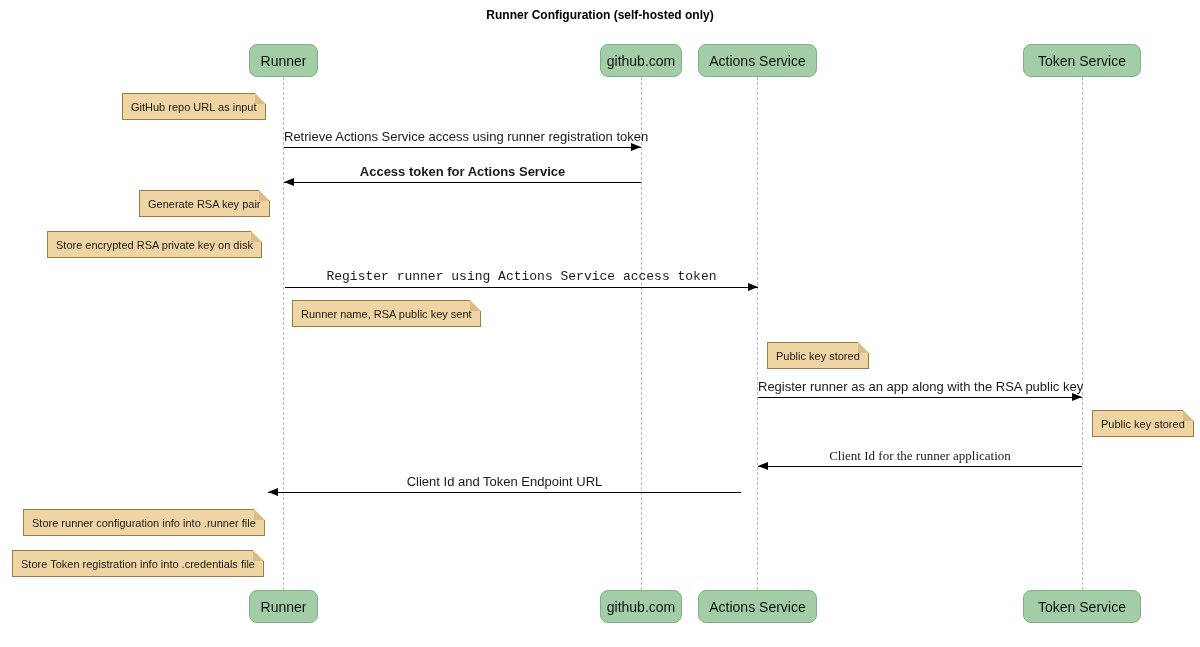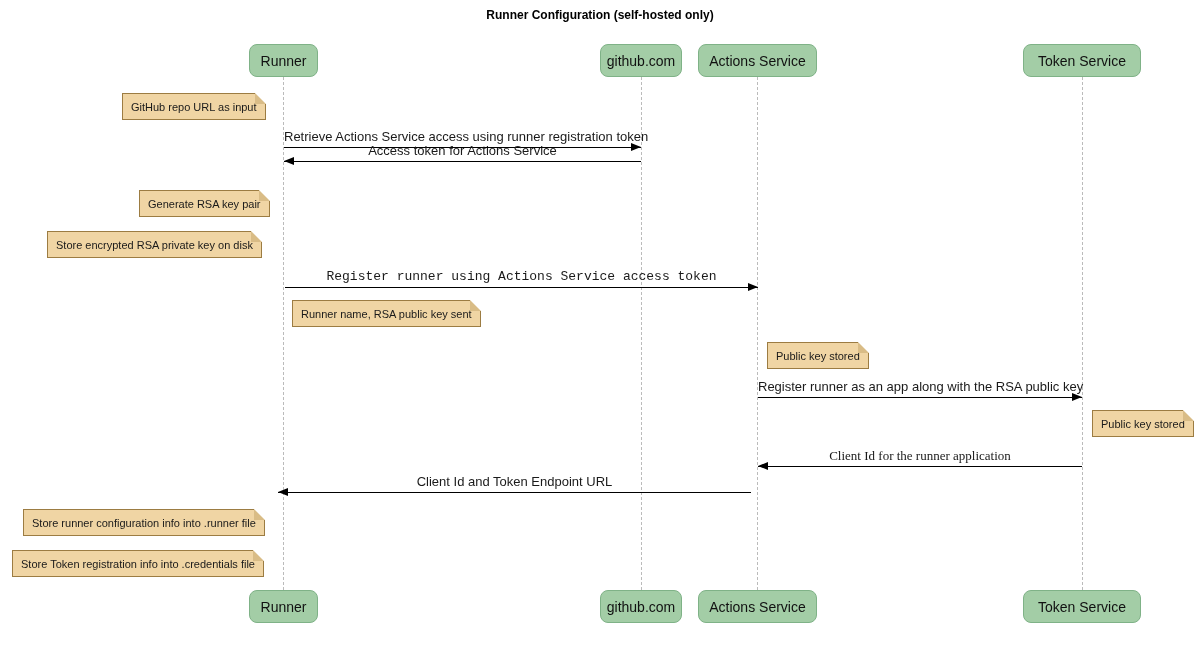--- a/index.html
+++ b/index.html
@@ -75,38 +75,38 @@
   <div class="note" style="left:767px;top:342px;">Public key stored</div>
   <div class="note" style="left:1092px;top:410px;">Public key stored</div>
   <div class="note" style="left:23px;top:509px;">Store runner configuration info into .runner file</div>
   <div class="note" style="left:12px;top:550px;">Store Token registration info into .credentials file</div>
 
   <div class="msg" style="left:284px;top:130px;width:357px;">
     <div class="msg-label">Retrieve Actions Service access using runner registration token</div>
     <div class="msg-line head-right"></div>
   </div>
 
-  <div class="msg" style="left:284px;top:144px;width:357px;">
+  <div class="msg" style="left:284px;top:165px;width:357px;font-weight:bold;">
     <div class="msg-label">Access token for Actions Service</div>
     <div class="msg-line head-left"></div>
   </div>
 
   <div class="msg" style="left:285px;top:270px;width:473px;font-family:Liberation Mono, monospace;">
     <div class="msg-label">Register runner using Actions Service access token</div>
     <div class="msg-line head-right"></div>
   </div>
 
   <div class="msg" style="left:758px;top:380px;width:324px;">
     <div class="msg-label">Register runner as an app along with the RSA public key</div>
     <div class="msg-line head-right"></div>
   </div>
 
   <div class="msg" style="left:758px;top:449px;width:324px;font-family:Liberation Serif, serif;">
     <div class="msg-label">Client Id for the runner application</div>
     <div class="msg-line head-left"></div>
   </div>
 
-  <div class="msg" style="left:278px;top:475px;width:473px;">
+  <div class="msg" style="left:268px;top:475px;width:473px;">
     <div class="msg-label">Client Id and Token Endpoint URL</div>
     <div class="msg-line head-left"></div>
   </div>
 
 </div>
 
 </body></html>

